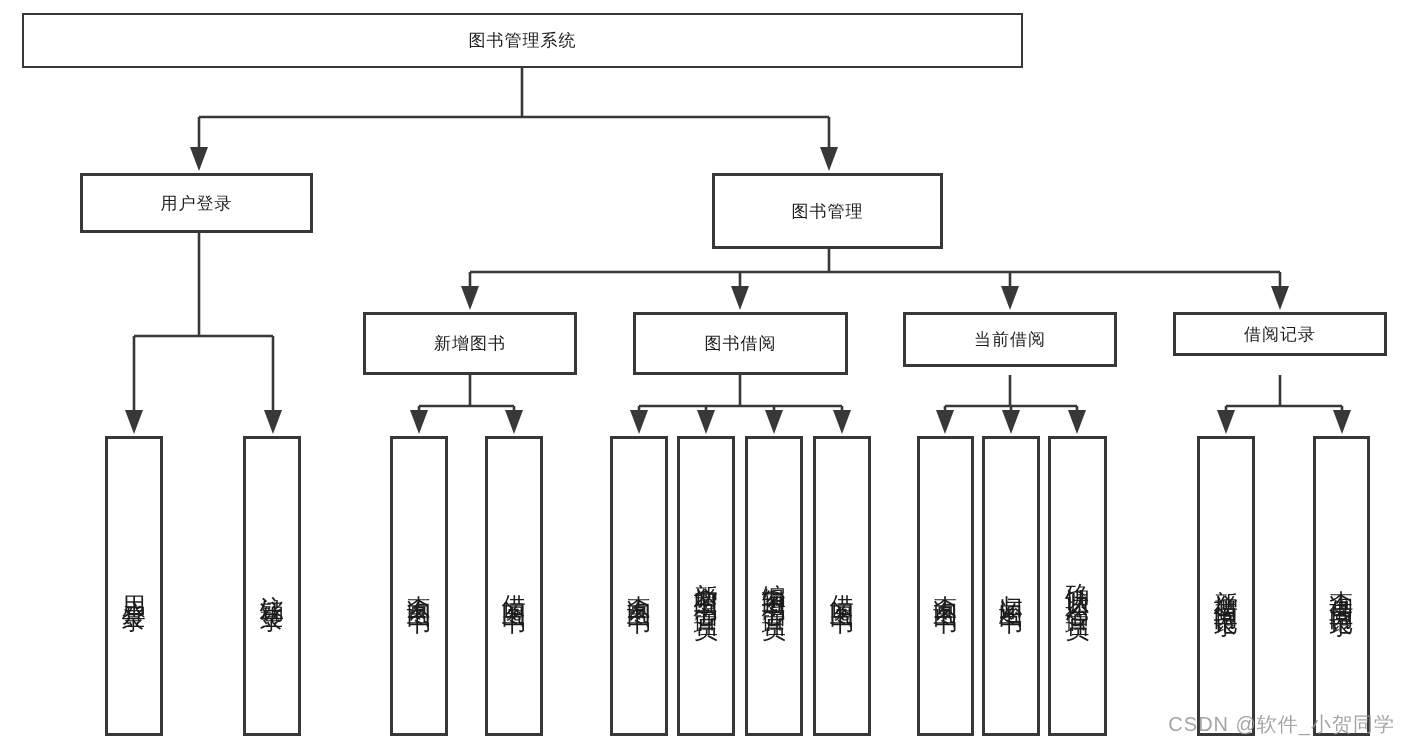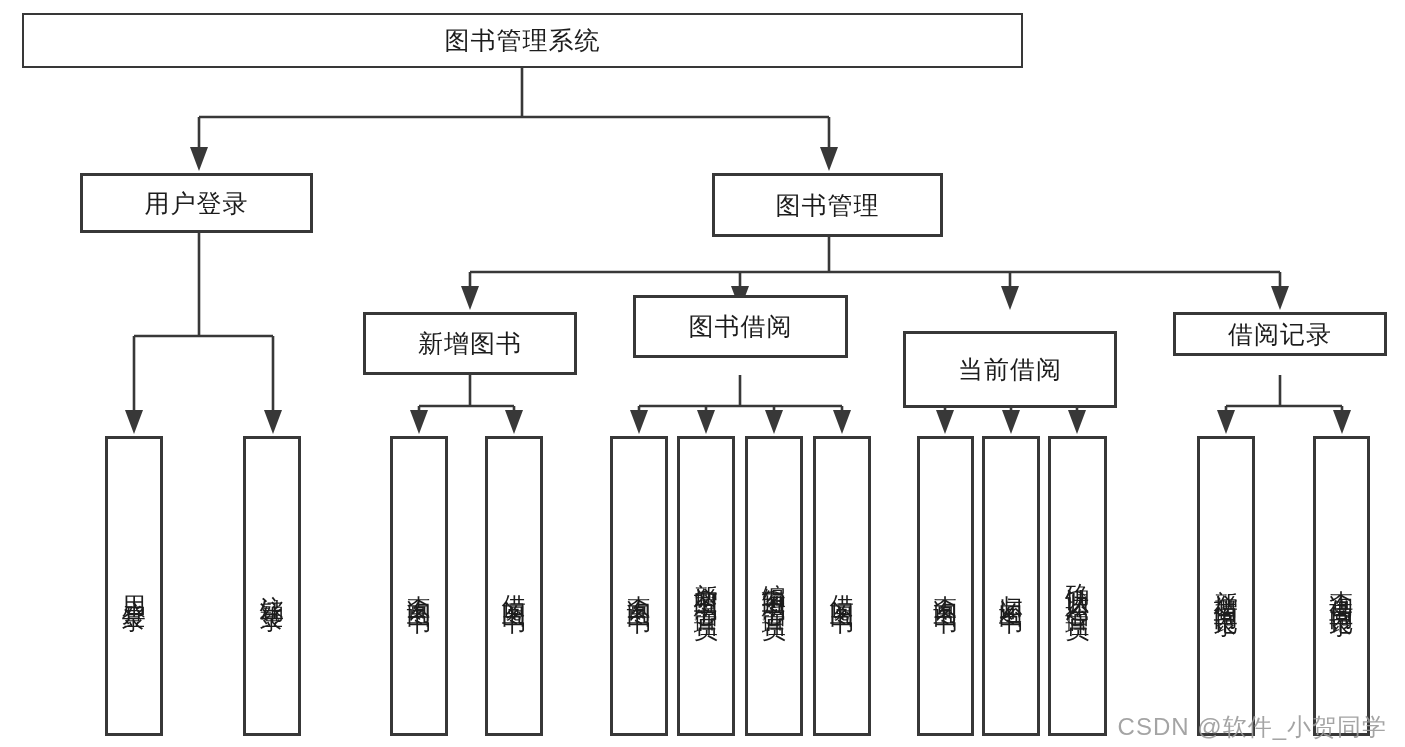--- a/index.html
+++ b/index.html
@@ -35,35 +35,35 @@
   }
   .box {
     position: absolute;
     border: 3px solid var(--line-color);
     background: var(--bg-color);
     display: flex;
     align-items: center;
     justify-content: center;
     color: var(--text-color);
   }
-  .hbox { font-size: 25px; letter-spacing: 1px; white-space: nowrap; }
+  .hbox { font-size: 17px; letter-spacing: 1px; white-space: nowrap; }
   .root-box { border-width: 2.6px; }
   .vbox .vlabel {
     writing-mode: vertical-rl;
     text-orientation: mixed;
     font-size: 24px;
     letter-spacing: 5px;
     line-height: 1.15;
     white-space: nowrap;
   }
   .watermark {
     position: absolute;
-    right: 18px;
+    right: 10px;
     top: 711px;
-    font-size: 24px;
+    font-size: 20px;
     letter-spacing: 1px;
     color: var(--watermark-color);
     opacity: 0.9;
     white-space: nowrap;
   }
 </style>
 </head>
 <body>
 
 <div class="stage">
@@ -103,25 +103,25 @@
     <polygon points="936,410 954,410 945,434"></polygon>
     <polygon points="1002,410 1020,410 1011,434"></polygon>
     <polygon points="1068,410 1086,410 1077,434"></polygon>
     <polygon points="1217,410 1235,410 1226,434"></polygon>
     <polygon points="1333,410 1351,410 1342,434"></polygon>
   </svg>
 
   <div class="box hbox root-box" style="left:22px; top:13px; width:1001px; height:55px;">图书管理系统</div>
 
   <div class="box hbox" style="left:80px; top:173px; width:233px; height:60px;">用户登录</div>
-  <div class="box hbox" style="left:712px; top:173px; width:231px; height:64px;">图书管理</div>
+  <div class="box hbox" style="left:712px; top:173px; width:231px; height:76px;">图书管理</div>
 
   <div class="box hbox" style="left:363px; top:312px; width:214px; height:63px;">新增图书</div>
-  <div class="box hbox" style="left:633px; top:295px; width:215px; height:63px;">图书借阅</div>
-  <div class="box hbox" style="left:903px; top:312px; width:214px; height:77px;margin-top:19px;">当前借阅</div>
+  <div class="box hbox" style="left:633px; top:312px; width:215px; height:63px;">图书借阅</div>
+  <div class="box hbox" style="left:903px; top:312px; width:214px; height:55px;">当前借阅</div>
   <div class="box hbox" style="left:1173px; top:312px; width:214px; height:44px;">借阅记录</div>
 
   <div class="box vbox" style="left:105px; top:436px; width:58px; height:300px;">
     <span class="vlabel">用户登录</span>
   </div>
   <div class="box vbox" style="left:243px; top:436px; width:58px; height:300px;">
     <span class="vlabel">注销登录</span>
   </div>
 
   <div class="box vbox" style="left:390px; top:436px; width:58px; height:300px;">

